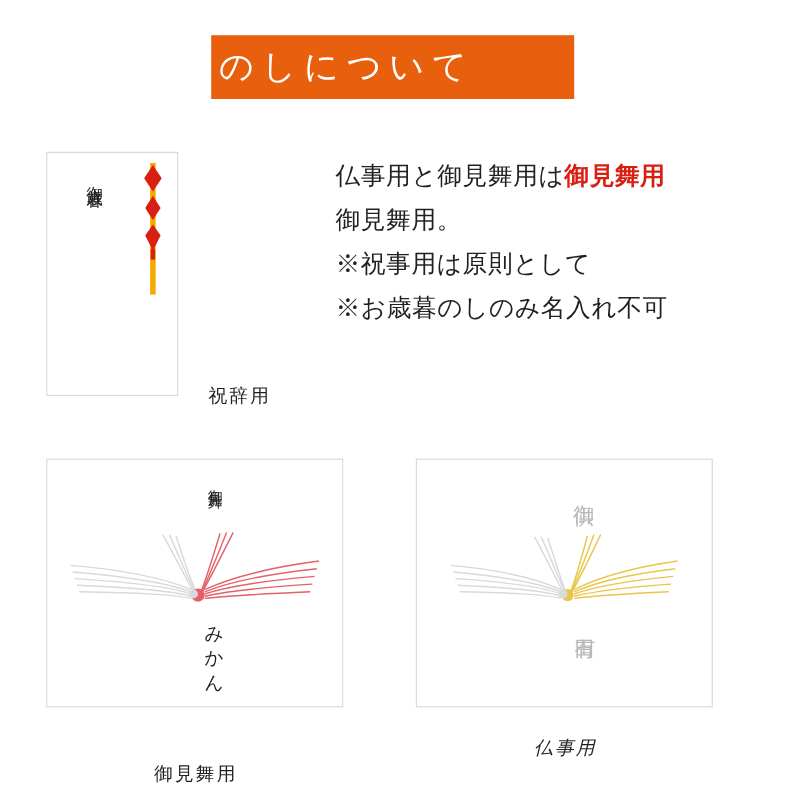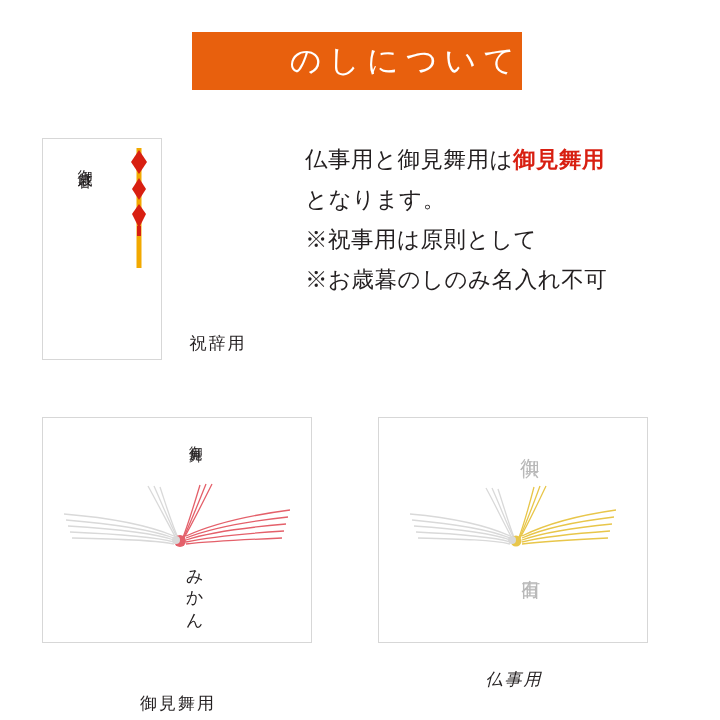--- a/index.html
+++ b/index.html
@@ -19,21 +19,21 @@
   
   .title-banner {
     position: absolute;
     left: 192px;
     top: 32px;
     width: 330px;
     height: 58px;
     background: #e8600d;
     display: flex;
     align-items: center;
-    justify-content: flex-end;
+    justify-content: flex-start;
   }
   .title-banner .title-text {
     color: #ffffff;
     font-size: 31px;
     letter-spacing: 7px;
     font-family: "Liberation Serif", "DejaVu Serif", serif;
     text-indent: 7px;
   }
 
   
@@ -70,21 +70,21 @@
     height: 120px;
   }
 
   .caption {
     position: absolute;
     font-size: 17px;
     letter-spacing: 2px;
     color: #231f20;
     text-align: center;
   }
-  #caption-tanzaku { left: 170px; top: 332px; width: 96px; text-align: center; }
+  #caption-tanzaku { left: 170px; top: 348px; width: 96px; text-align: center; }
 
   
   .body-copy {
     position: absolute;
     left: 305px;
     top: 140px;
     width: 390px;
     font-size: 22.5px;
     line-height: 1.78;
     color: #231f20;
@@ -167,21 +167,21 @@
   <polygon points="13,56 20,66 13,80 6,66" fill="#d81f11"></polygon>
   <rect x="11" y="78" width="4" height="10" fill="#d81f11"></rect>
 </svg>
 
 <div class="caption" id="caption-tanzaku">祝辞用</div>
 
 <div class="body-copy">
   <p>
     <span>仏事用と御見舞用は</span><span class="accent">御見舞用</span>
   </p>
-  <p>となります。</p>
+  <p>御見舞用。</p>
   <p>※祝事用は原則として</p>
   <p>※お歳暮のしのみ名入れ不可</p>
 </div>
 
 <div class="card" id="kake-omimai-card"></div>
 
 <svg class="mizuhiki" style="left:62px; top:470px;" width="230" height="110" viewBox="0 0 230 110">
   <g fill="none" stroke-width="1.3" stroke="#d9d9d9">
     <path d="M2,44 C50,48 88,56 112,66"></path>
     <path d="M4,50 C52,54 90,60 112,68"></path>

